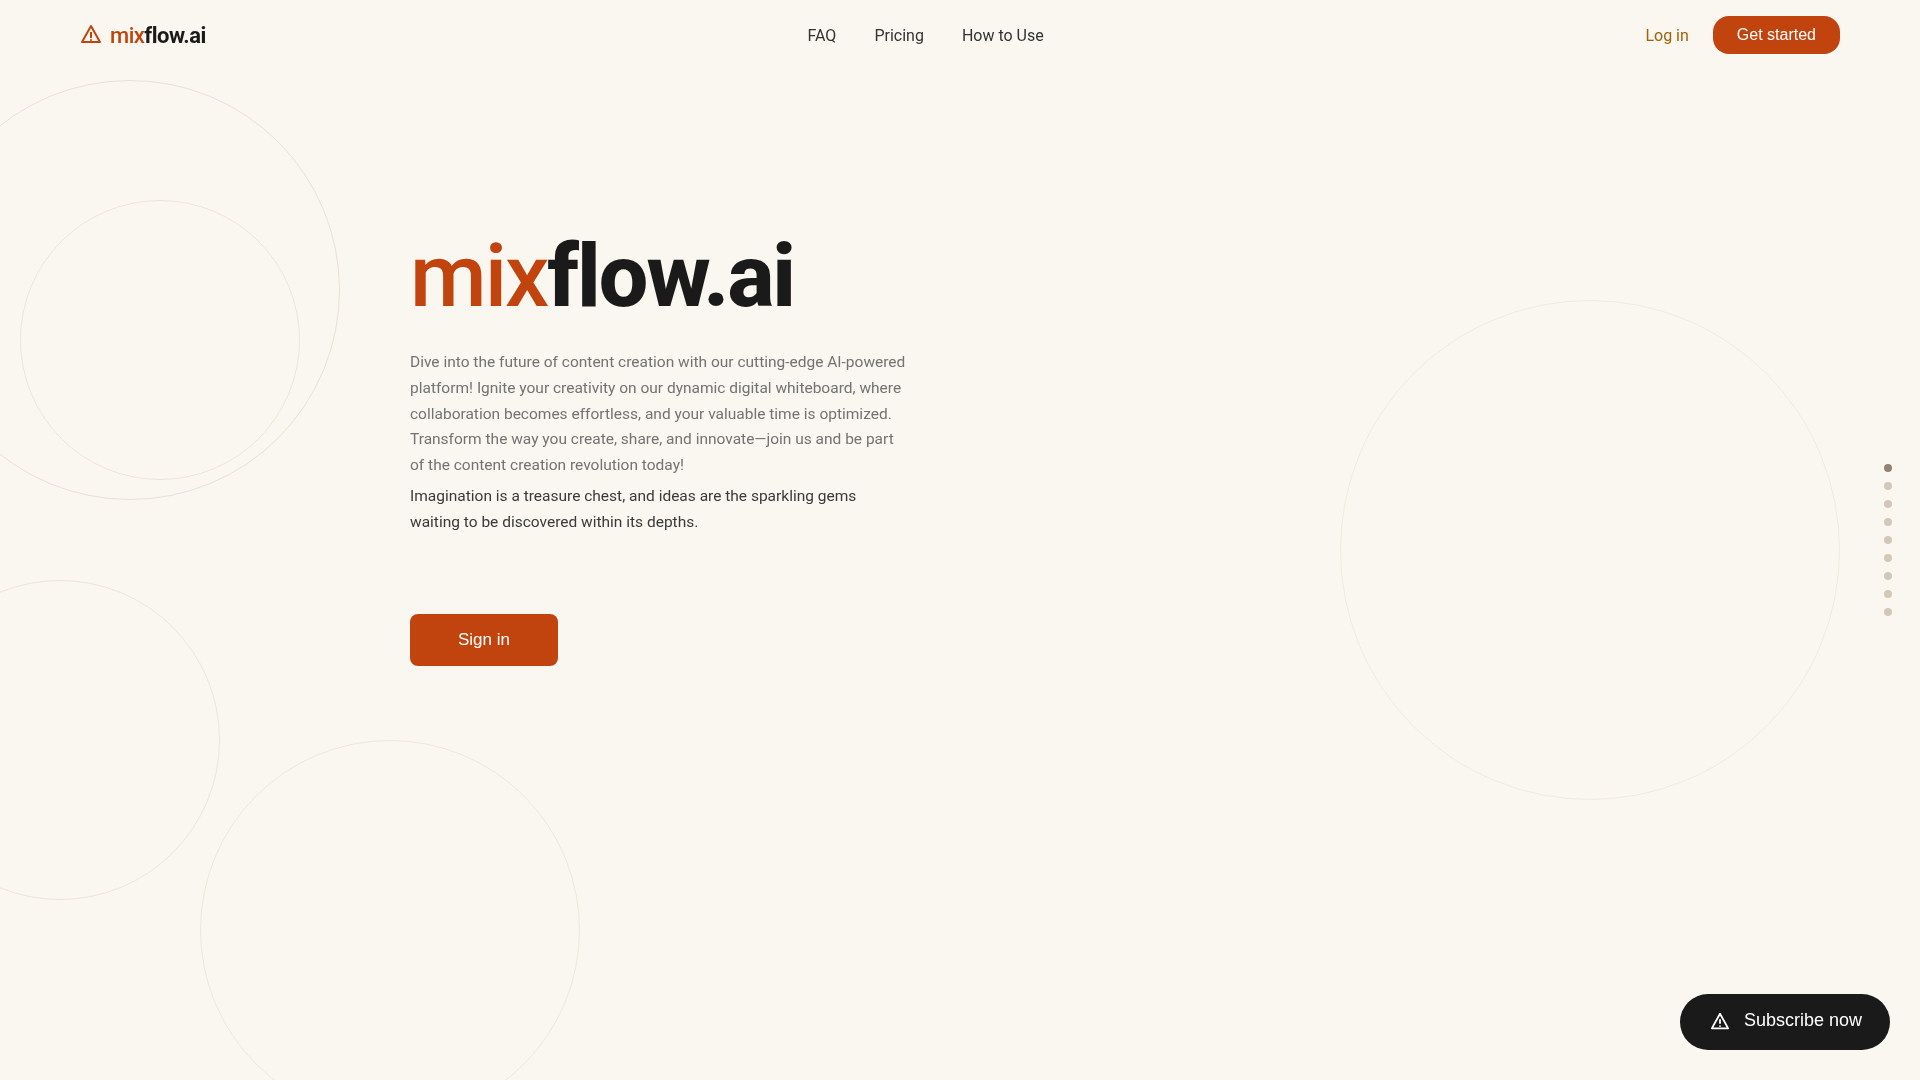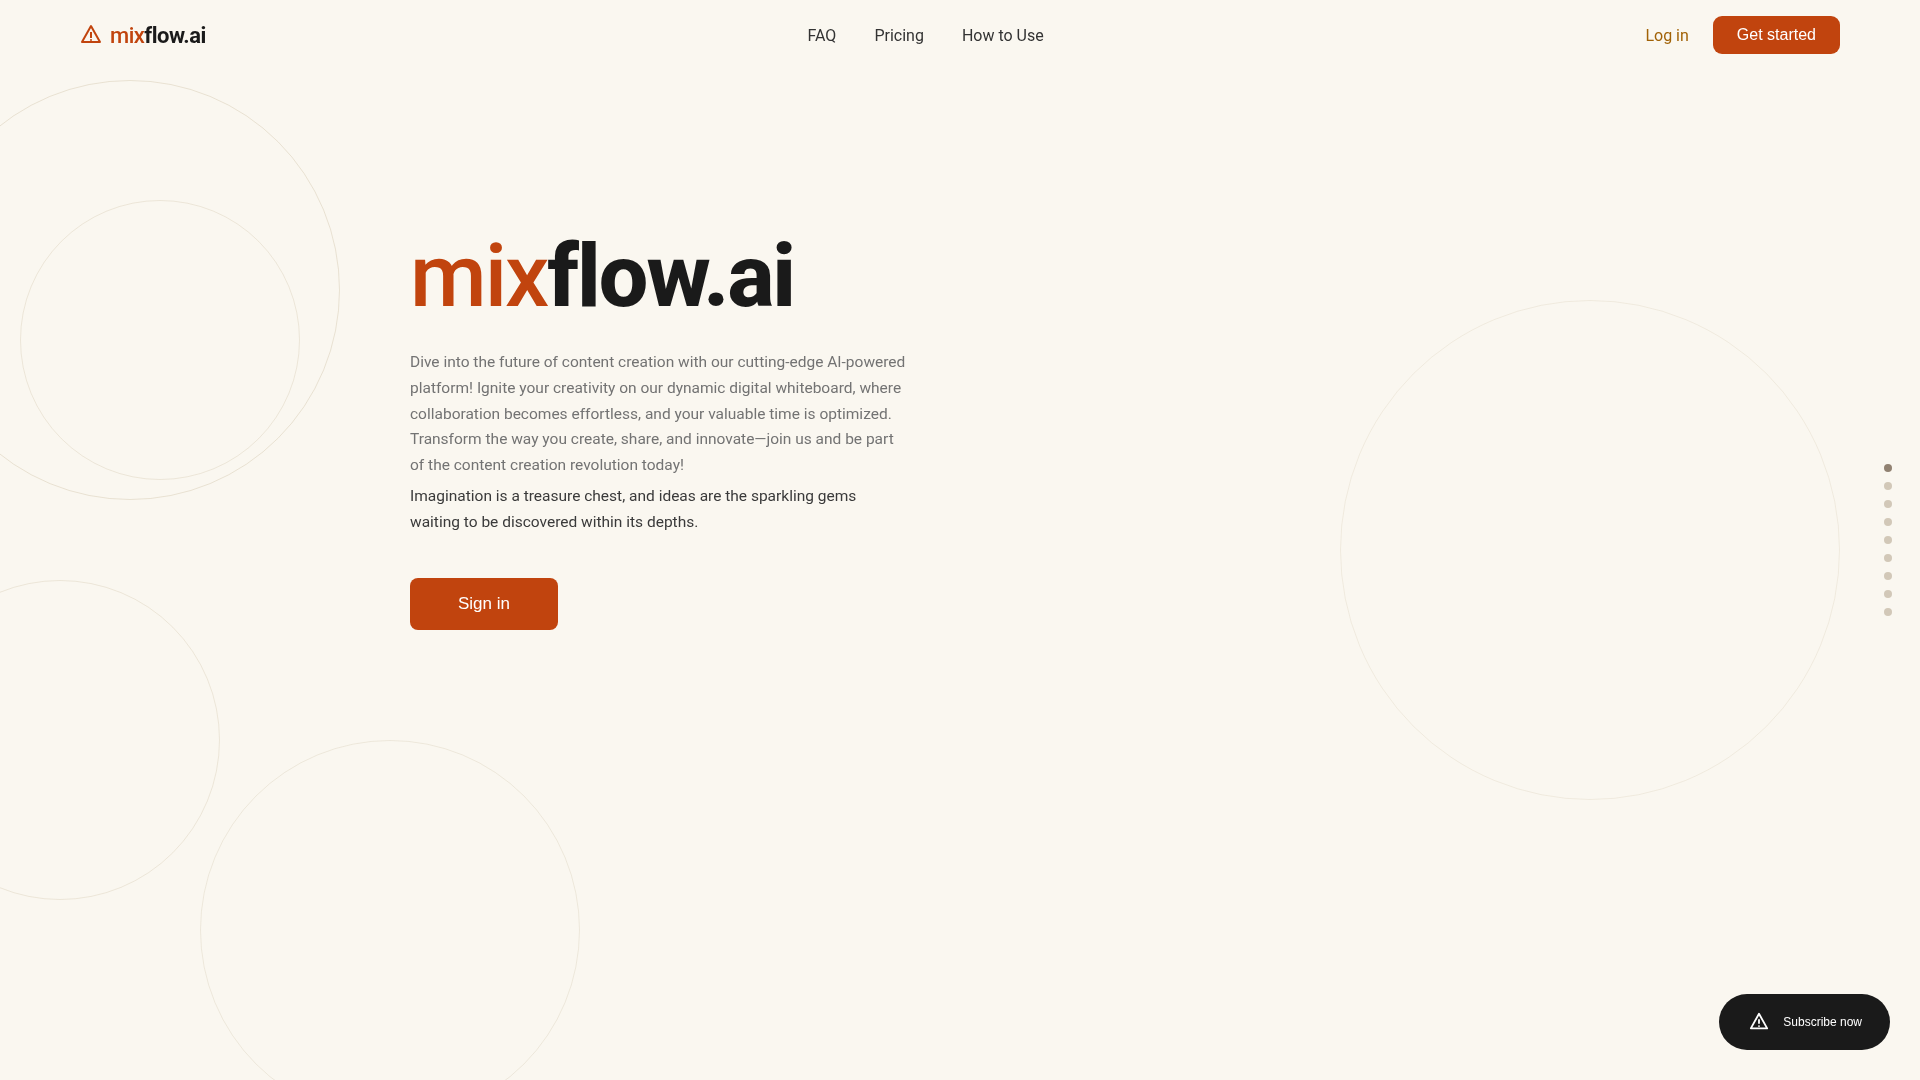--- a/index.html
+++ b/index.html
@@ -150,21 +150,21 @@
       color: #a16207;
       cursor: pointer;
       font-weight: 400;
     }
 
     .nav-get-started {
       background-color: #c1440e;
       color: white;
       border: none;
       padding: 10px 24px;
-      border-radius: 9px;
+      border-radius: 16px;
       font-size: 16px;
       font-weight: 500;
       cursor: pointer;
     }
 
     
     .main-content {
       position: relative;
       z-index: 5;
       padding: 160px 0 0 410px;
@@ -194,20 +194,21 @@
       line-height: 1.65;
       color: #737373;
       margin-bottom: 6px;
     }
 
     .hero-tagline {
       max-width: 480px;
       font-size: 15.5px;
       line-height: 1.65;
       color: #3a3a3a;
+      margin-bottom: 36px;
     }
 
     .sign-in-btn {
       background-color: #c1440e;
       color: white;
       border: none;
       padding: 16px 48px;
       border-radius: 8px;
       font-size: 17px;
       font-weight: 500;
@@ -244,25 +245,25 @@
     .subscribe-btn {
       position: fixed;
       bottom: 30px;
       right: 30px;
       z-index: 100;
       background-color: #1a1a1a;
       color: white;
       border: none;
       padding: 16px 28px;
       border-radius: 50px;
-      font-size: 12px;
-      font-weight: 500;
-      cursor: pointer;
-      display: flex;
-      align-items: center;
+      font-size: 18px;
+      font-weight: 500;
+      cursor: pointer;
+      display: flex;
+      align-items: flex-start;
       gap: 12px;
     }
 
     .subscribe-icon {
       width: 24px;
       height: 24px;
       display: inline-flex;
       align-items: center;
       justify-content: center;
     }

